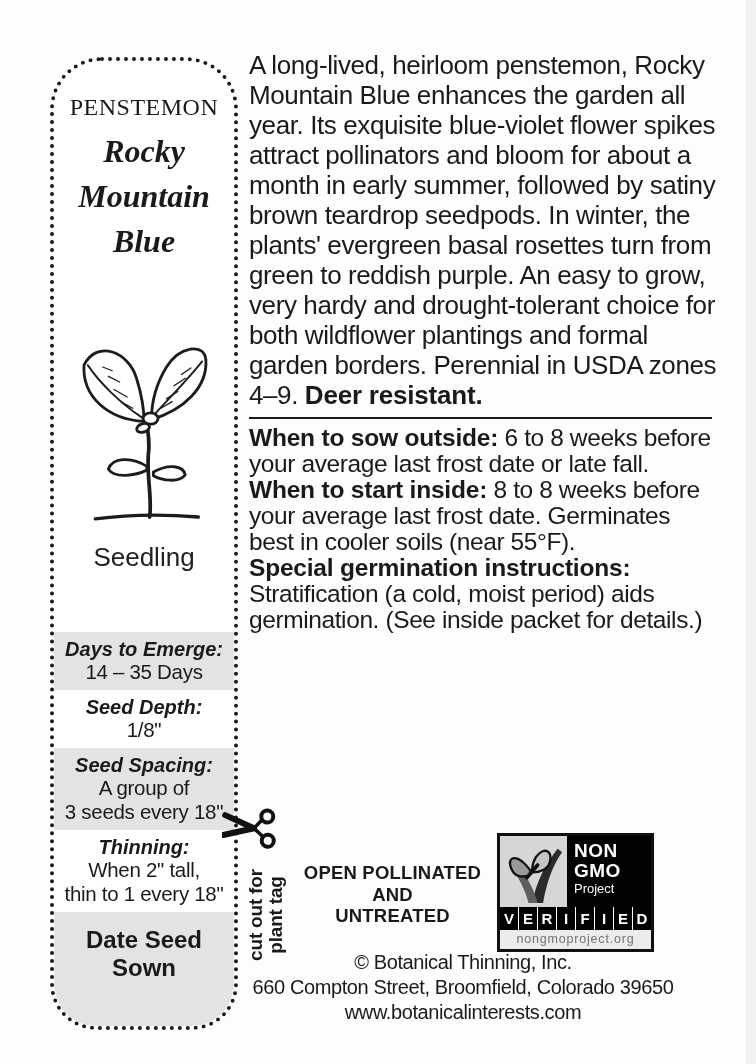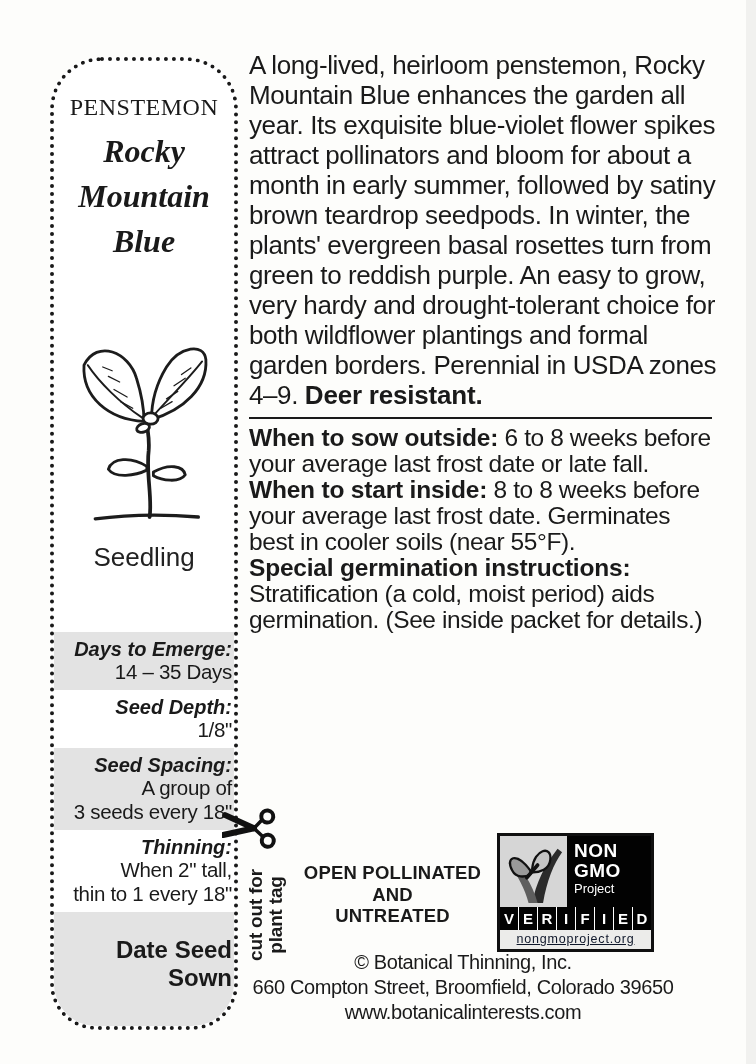--- a/index.html
+++ b/index.html
@@ -21,25 +21,25 @@
     margin-top:30px;font-family:"Liberation Serif",serif;
     font-size:24px;line-height:32px;letter-spacing:.5px;
   }
   .variety{
     margin-top:6px;font-family:"Liberation Serif",serif;
     font-style:italic;font-weight:bold;font-size:32px;line-height:45px;
   }
   .seedling-svg{margin-top:56px;width:150px;height:214px;}
   .caption{margin-top:8px;font-size:26px;line-height:30px;color:#222;}
   .blocks{margin-top:60px;width:100%;flex:1;display:flex;flex-direction:column;}
-  .block{padding:6px 2px;text-align:right;}
+  .block{padding:6px 2px;}
   .block.shaded{background:#e3e3e3;}
   .blk-label{font-weight:bold;font-style:italic;font-size:20px;line-height:22px;}
   .blk-value{font-size:20.5px;line-height:24px;letter-spacing:-.3px;}
-  .date-block{flex:1;padding-top:24px;}
+  .date-block{flex:1;padding-top:14px;}
   .date-label{font-weight:bold;font-size:24px;line-height:28px;}
 
   
   .main-col{position:absolute;left:249px;top:50px;width:468px;}
   .description{
     margin:0;font-size:26px;line-height:30px;letter-spacing:-.4px;
   }
   .description strong{letter-spacing:-.2px;}
   .divider{border:none;border-top:2.5px solid #1a1a1a;margin:7px 0 6px 0;width:463px;}
   .sowing{margin:0;font-size:24.5px;line-height:26px;letter-spacing:-.4px;}
@@ -68,22 +68,22 @@
   .badge-title{flex:1;background:#020202;color:#fff;padding:5px 0 0 7px;}
   .b-non,.b-gmo{font-weight:bold;font-size:19px;line-height:20px;letter-spacing:.5px;}
   .b-project{font-size:13px;line-height:15px;}
   .badge-verified{display:flex;background:#020202;color:#fff;height:23px;}
   .badge-verified span{
     flex:1;display:flex;align-items:center;justify-content:center;
     font-weight:bold;font-size:15px;border-left:1.5px solid #fff;
   }
   .badge-verified span:first-child{border-left:none;}
   .badge-url{
-    background:#ececea;color:#0f172a;font-size:12.5px;line-height:16px;
-    text-align:center;padding:1px 0 2px 0;letter-spacing:.8px;text-decoration:underline;
+    background:#ececea;color:#737373;font-size:12.5px;line-height:16px;
+    text-align:center;padding:1px 0 2px 0;letter-spacing:.8px;
   }
 
   
   .footer{
     position:absolute;left:230px;top:950px;width:466px;text-align:center;
     font-size:20px;line-height:25px;letter-spacing:-.4px;
   }
 </style>
 </head>
 <body>

